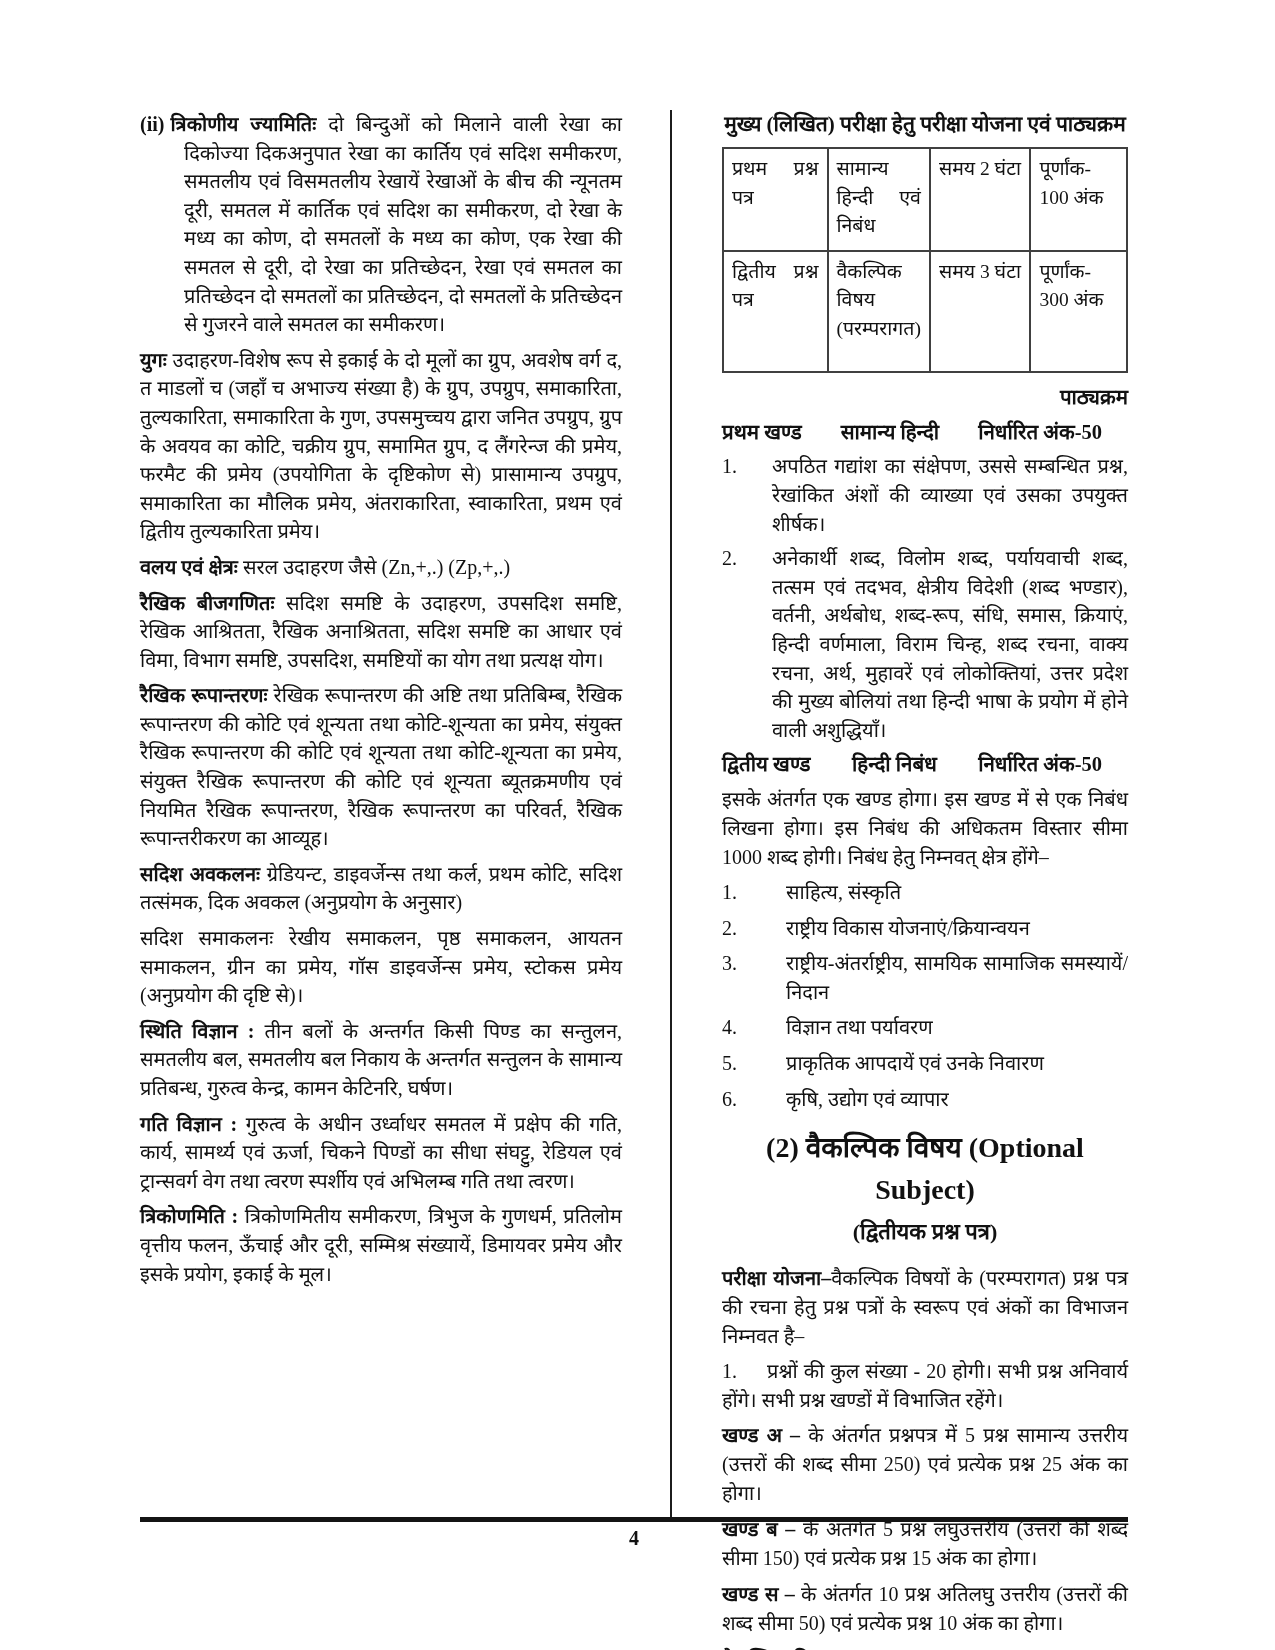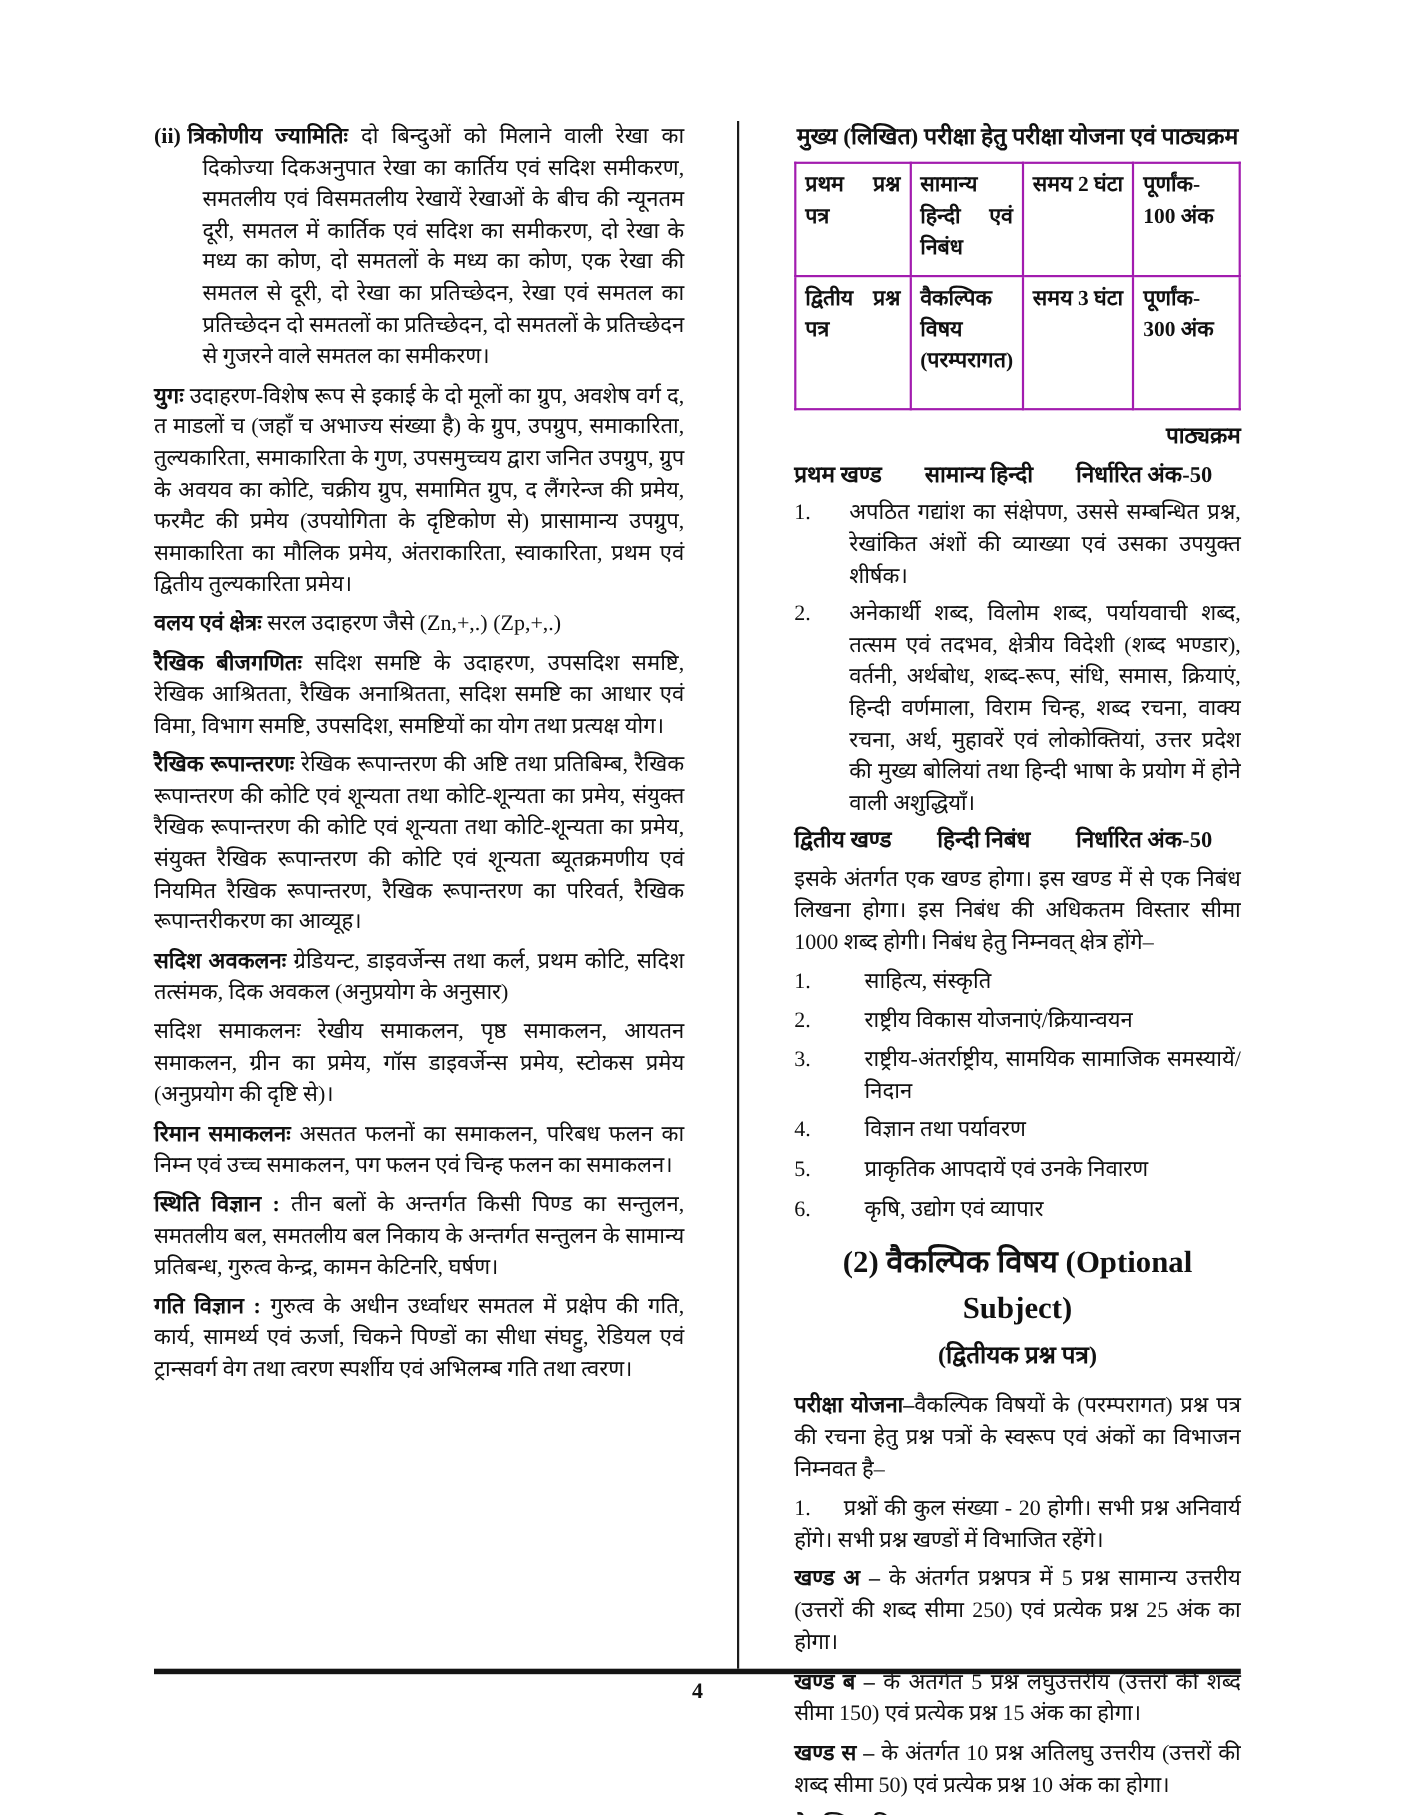--- a/index.html
+++ b/index.html
@@ -24,22 +24,22 @@
   .hang .marker{font-weight:bold;margin-right:6px;}
 
   
   .r-heading{
     font-size:21px;font-weight:bold;text-align:center;margin:0 0 8px 0;line-height:1.4;
   }
   table.exam{
     border-collapse:collapse;width:100%;margin:0 0 10px 0;
   }
   table.exam td{
-    border:2px solid #a21caf;vertical-align:top;
-    font-size:19.5px;line-height:1.45;padding:6px 8px 10px 8px;text-align:justify;font-weight:bold;
+    border:2px solid #404040;vertical-align:top;
+    font-size:19.5px;line-height:1.45;padding:6px 8px 10px 8px;text-align:justify;
   }
   td.c1{width:26%;} td.c2{width:25%;} td.c3{width:25%;} td.c4{width:24%;}
   tr.row2 td{padding-bottom:28px;}
 
   .r-center-bold{
     font-size:20.5px;font-weight:bold;text-align:right;margin:2px 0 6px 0;line-height:1.4;
   }
   .khand-row{
     display:flex;justify-content:space-between;font-weight:bold;font-size:20.5px;
     line-height:1.45;margin:2px 0 5px 0;padding-right:26px;
@@ -85,26 +85,26 @@
       <p class="lsec"><b class="lead">वलय एवं क्षेत्रः</b> <span>सरल उदाहरण जैसे (Zn,+,.) (Zp,+,.)</span></p>
 
       <p class="lsec"><b class="lead">रैखिक बीजगणितः</b> <span>सदिश समष्टि के उदाहरण, उपसदिश समष्टि, रेखिक आश्रितता, रैखिक अनाश्रितता, सदिश समष्टि का आधार एवं विमा, विभाग समष्टि, उपसदिश, समष्टियों का योग तथा प्रत्यक्ष योग।</span></p>
 
       <p class="lsec"><b class="lead">रैखिक रूपान्तरणः</b> <span>रेखिक रूपान्तरण की अष्टि तथा प्रतिबिम्ब, रैखिक रूपान्तरण की कोटि एवं शून्यता तथा कोटि-शून्यता का प्रमेय, संयुक्त रैखिक रूपान्तरण की कोटि एवं शून्यता तथा कोटि-शून्यता का प्रमेय, संयुक्त रैखिक रूपान्तरण की कोटि एवं शून्यता ब्यूतक्रमणीय एवं नियमित रैखिक रूपान्तरण, रैखिक रूपान्तरण का परिवर्त, रैखिक रूपान्तरीकरण का आव्यूह।</span></p>
 
       <p class="lsec"><b class="lead">सदिश अवकलनः</b> <span>ग्रेडियन्ट, डाइवर्जेन्स तथा कर्ल, प्रथम कोटि, सदिश तत्संमक, दिक अवकल (अनुप्रयोग के अनुसार)</span></p>
 
       <p class="lsec"><b class="lead"></b><span>सदिश समाकलनः रेखीय समाकलन, पृष्ठ समाकलन, आयतन समाकलन, ग्रीन का प्रमेय, गॉस डाइवर्जेन्स प्रमेय, स्टोकस प्रमेय (अनुप्रयोग की दृष्टि से)।</span></p>
 
-      <p class="lsec"><b class="lead">रिमान समाकलनः</b> <span>असतत फलनों का समाकलन, परिबध फलन का निम्न एवं उच्च समाकलन, पग फलन एवं चिन्ह फलन का समाकलन।</span></p>
 
       <p class="lsec"><b class="lead">स्थिति विज्ञान :</b> <span>तीन बलों के अन्तर्गत किसी पिण्ड का सन्तुलन, समतलीय बल, समतलीय बल निकाय के अन्तर्गत सन्तुलन के सामान्य प्रतिबन्ध, गुरुत्व केन्द्र, कामन केटिनरि, घर्षण।</span></p>
 
       <p class="lsec"><b class="lead">गति विज्ञान :</b> <span>गुरुत्व के अधीन उर्ध्वाधर समतल में प्रक्षेप की गति, कार्य, सामर्थ्य एवं ऊर्जा, चिकने पिण्डों का सीधा संघट्टु, रेडियल एवं ट्रान्सवर्ग वेग तथा त्वरण स्पर्शीय एवं अभिलम्ब गति तथा त्वरण।</span></p>
 
+      <p class="lsec"><b class="lead">त्रिकोणमिति :</b> <span>त्रिकोणमितीय समीकरण, त्रिभुज के गुणधर्म, प्रतिलोम वृत्तीय फलन, ऊँचाई और दूरी, सम्मिश्र संख्यायें, डिमायवर प्रमेय और इसके प्रयोग, इकाई के मूल।</span></p>
 
     </div>
 
     <div class="col-divider"></div>
 
     <div class="col-right">
 
       <div class="r-heading">मुख्य (लिखित) परीक्षा हेतु परीक्षा योजना एवं पाठ्यक्रम</div>
 
       <table class="exam">

